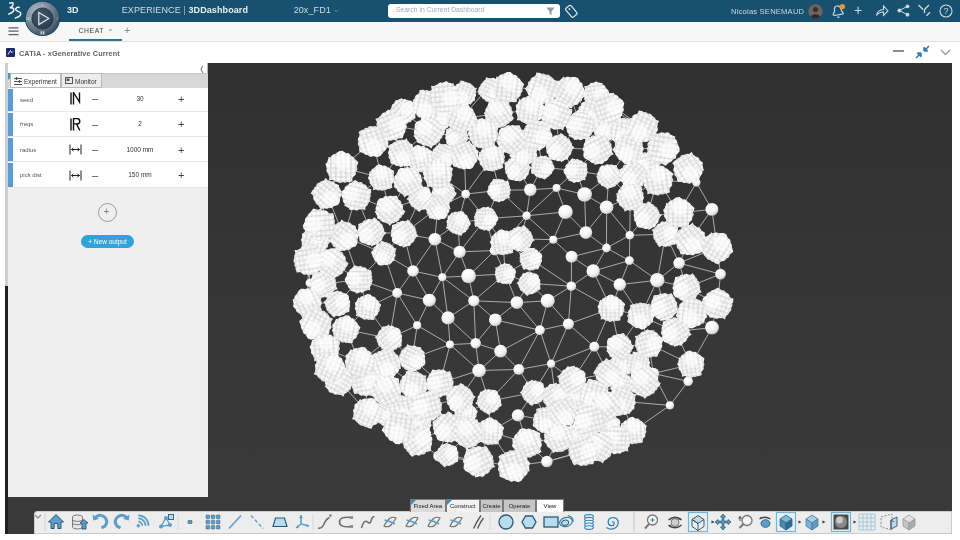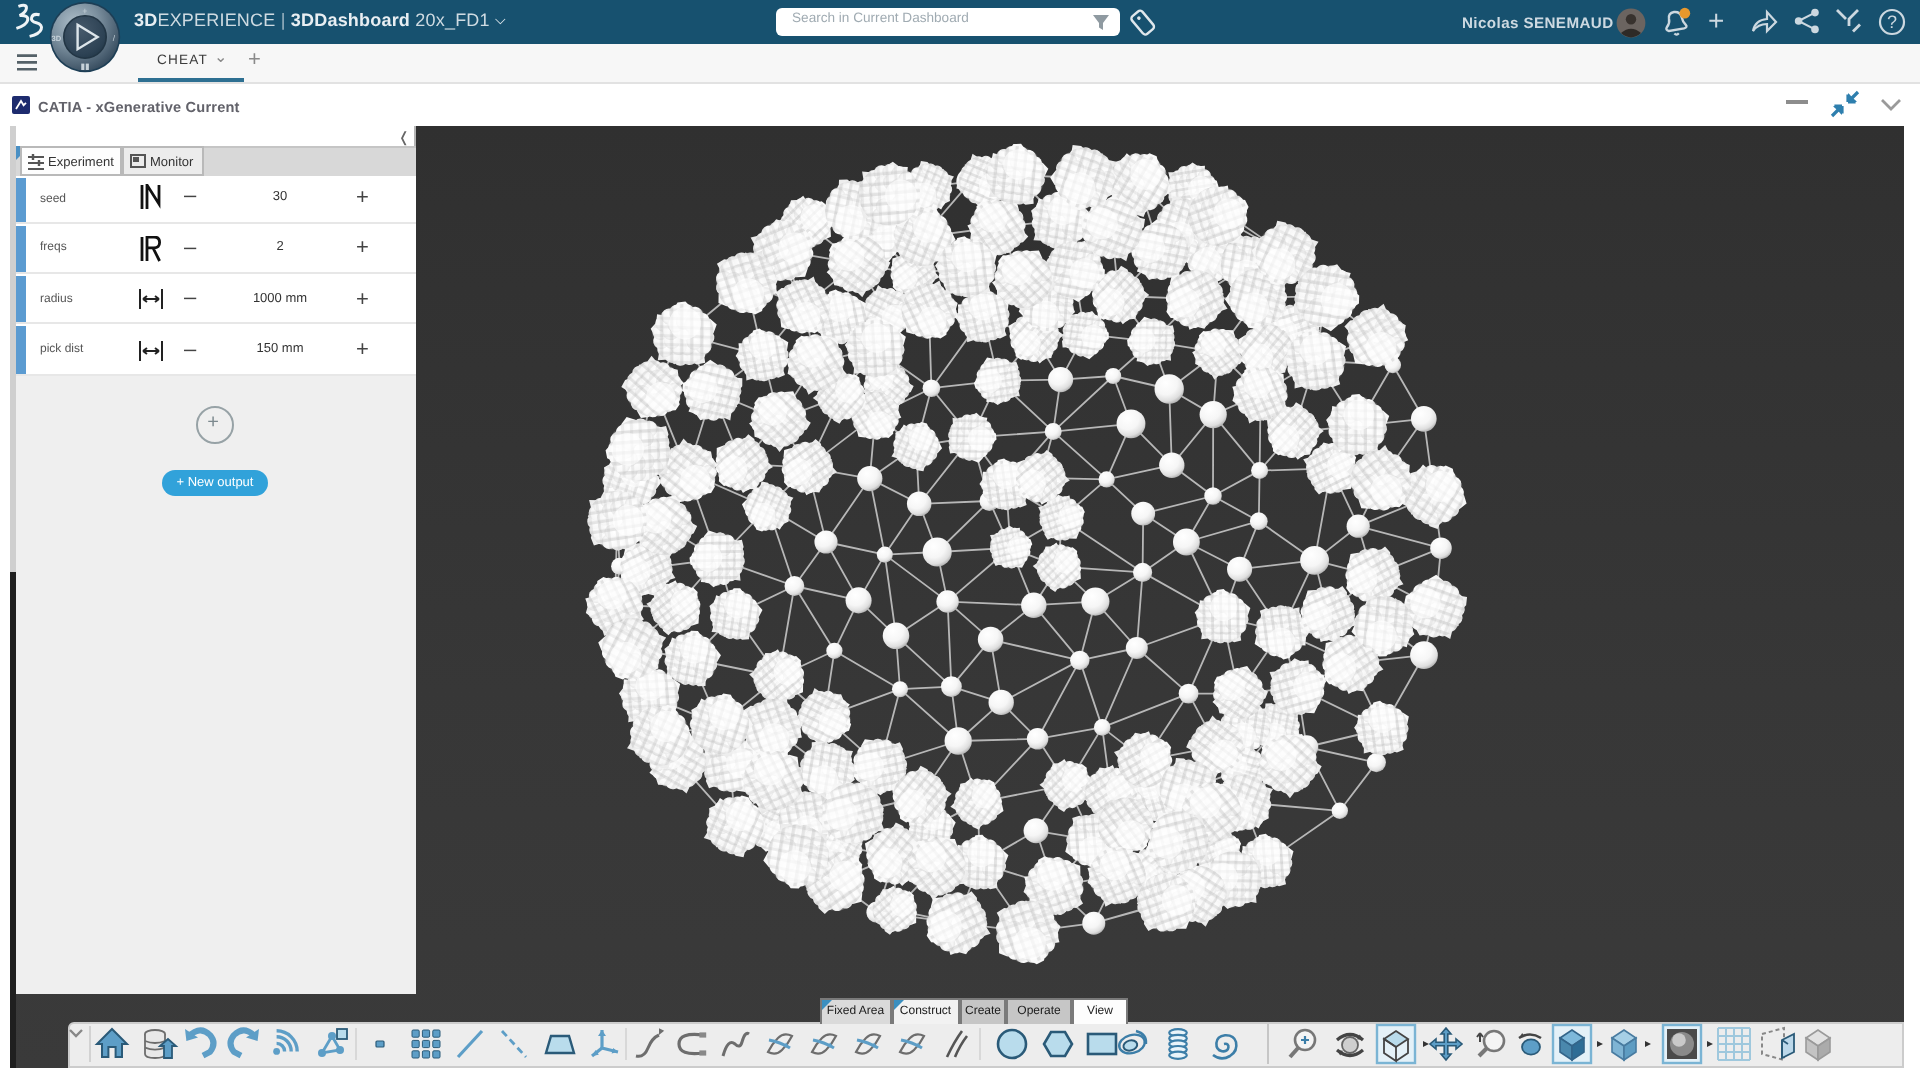--- a/index.html
+++ b/index.html
@@ -4,21 +4,21 @@
 <style>
 html,body{margin:0;padding:0;width:960px;height:540px;overflow:hidden;background:#fff;
 font-family:"Liberation Sans", sans-serif;}
 *{box-sizing:border-box;}
 .abs{position:absolute;}
 #stage{position:relative;width:960px;height:540px;}
 
 #topbar{left:0;top:0;width:960px;height:22px;background:#17516f;}
 #brand{left:67px;top:0;height:22px;line-height:21px;color:#e8eef2;font-size:9px;white-space:nowrap;letter-spacing:0.1px;}
 #brand b{font-weight:bold;}
-#brand .lt{color:#cfdbe2;}
+#brand .lt{color:#cfdbe2;padding-left:43px;}
 #searchbox{left:388px;top:3.5px;width:172px;height:14px;background:#fff;border-radius:3px;}
 #searchbox span{position:absolute;left:8px;top:2.8px;font-size:6.8px;color:#a0abb2;}
 
 #tabrow{left:0;top:22px;width:960px;height:20px;background:#f7f7f7;border-bottom:1px solid #e2e2e2;}
 #cheat{left:69px;top:22px;width:53px;height:19px;}
 #cheat .lbl{position:absolute;left:9.5px;top:4.5px;font-size:6.8px;color:#3c3c3c;letter-spacing:.6px;}
 #cheatline{left:69px;top:38.5px;width:53px;height:2.5px;background:#2e7092;}
 
 #catiarow{left:0;top:42px;width:960px;height:21px;background:#fff;}
 
@@ -350,21 +350,21 @@
     <svg style="position:absolute;right:5px;top:3px;" width="9" height="9" viewBox="0 0 9 9">
         <path d="M0.5 0.5 H8.5 L5.5 4.5 V8 L3.5 6.8 V4.5 Z" fill="#8f9aa1"></path>
       </svg>
   </div>
   <svg class="abs" style="left:564px;top:4px;" width="15" height="15" viewBox="0 0 15 15">
     <g transform="rotate(-40 7.5 7.5)">
         <rect x="4.1" y="1.5" width="6.8" height="11.5" rx="1.6" fill="none" stroke="#dfe7ec" stroke-width="1.2"></rect>
         <circle cx="7.5" cy="4.3" r="0.9" fill="#dfe7ec"></circle>
       </g>
   </svg>
-  <div class="abs" style="left:731px;top:7px;font-size:7.6px;color:#cdd9e1;letter-spacing:0.2px;font-weight:bold;">Nicolas SENEMAUD</div>
+  <div class="abs" style="left:731px;top:7px;font-size:7.6px;color:#cdd9e1;letter-spacing:0.2px;">Nicolas SENEMAUD</div>
   <svg class="abs" style="left:808px;top:3.5px;" width="15" height="15" viewBox="0 0 15 15">
     <circle cx="7.5" cy="7.5" r="7.2" fill="#6b6460"></circle>
       <circle cx="7.5" cy="5.6" r="2.6" fill="#38322e"></circle>
       <path d="M2.5 12.5 Q7.5 8.2 12.5 12.5 Q10 14.7 7.5 14.7 Q5 14.7 2.5 12.5Z" fill="#2e2a27"></path>
   </svg>
   <svg class="abs" style="left:829px;top:3px;" width="18" height="16" viewBox="0 0 18 16">
     <path d="M5.5 12.5 Q3.5 12 4.5 10.5 Q6 8.5 5.5 6.5 Q5 3.5 8 3 Q11 2.7 11.8 5.5 Q12.3 7.8 13.8 9.3 Q15 10.6 13 11.2 Z" fill="none" stroke="#ccd8e0" stroke-width="1.2"></path>
     <path d="M8.2 13.8 Q9.3 15 10.4 13.6" fill="none" stroke="#ccd8e0" stroke-width="1.1"></path>
     <circle cx="13.4" cy="3.6" r="2.7" fill="#e8982c"></circle>
   </svg>

